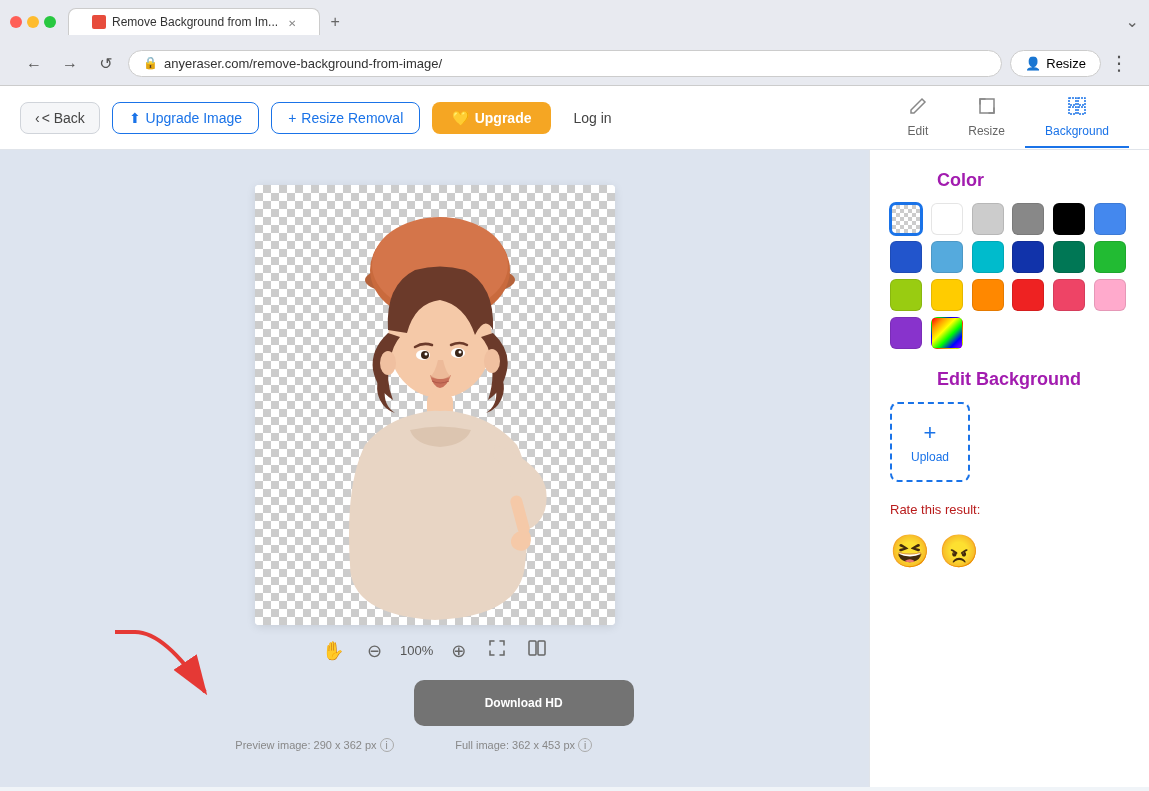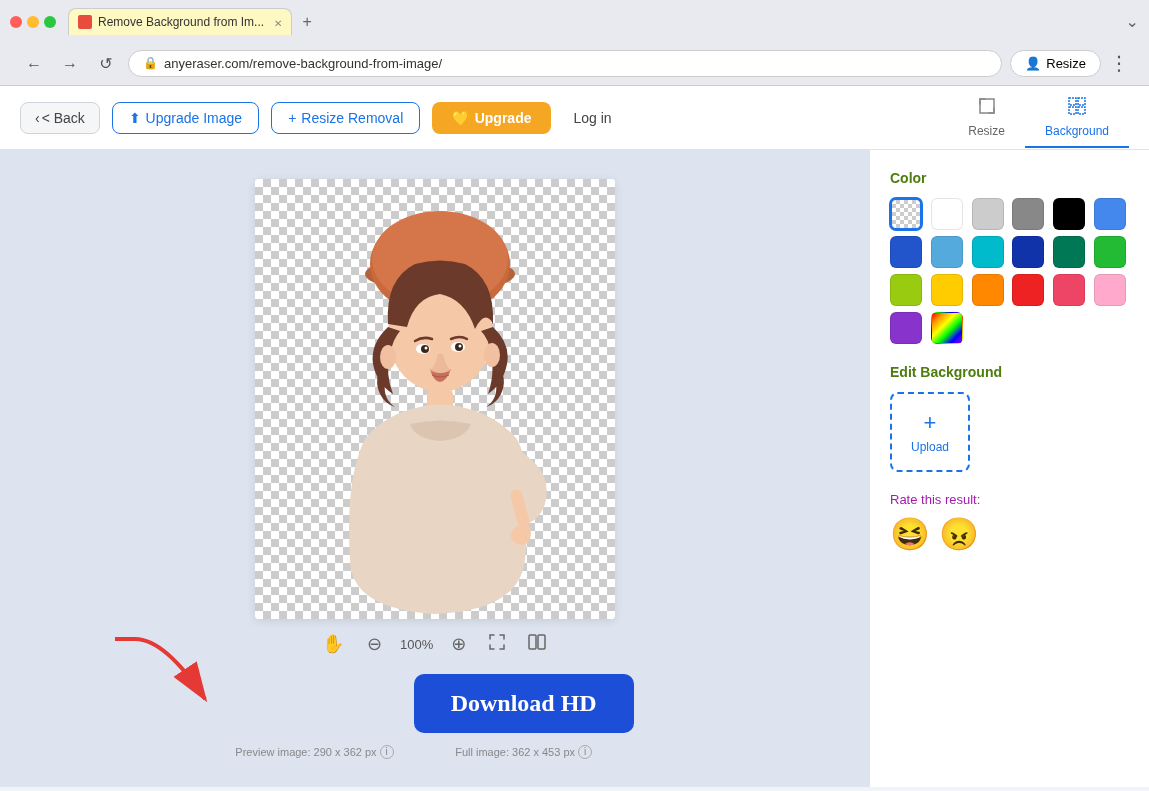--- a/index.html
+++ b/index.html
@@ -19,22 +19,22 @@
     }
     .browser-dots {
       display: flex; gap: 5px; margin-right: 8px;
     }
     .dot { width: 12px; height: 12px; border-radius: 50%; }
     .dot-red { background: #ff5f57; }
     .dot-yellow { background: #febc2e; }
     .dot-green { background: #28c840; }
     .browser-tab {
       display: flex; align-items: flex-end; gap: 6px;
-      background: #fef9c3; border-radius: 8px 8px 0 0;
-      padding: 6px 9px; font-size: 12px; color: #333;
+      background: #ffffff; border-radius: 8px 8px 0 0;
+      padding: 6px 23px; font-size: 12px; color: #333;
       border: 1px solid #ccc; border-bottom: none;
     }
     .tab-favicon {
       width: 14px; height: 14px; background: #e74c3c; border-radius: 2px;
       display: inline-block;
     }
     .tab-close {
       cursor: pointer; color: #888; font-size: 10px; margin-left: 4px;
     }
     .new-tab-btn {
@@ -254,30 +254,29 @@
       min-width: 230px;
     }
 
     .download-free-caption {
       font-size: 11px; color: #888;
       text-align: center;
       margin-top: 4px;
     }
 
     .download-hd-btn {
-      background: #1d4ed8;
+      background: #737373;
       border: none;
       border-radius: 10px;
       padding: 16px 36px;
-      font-size: 24px;
+      font-size: 12px;
       font-weight: 600;
       color: white;
       cursor: pointer;
       min-width: 220px;
-      font-family: Liberation Serif, serif;
     }
 
     .download-hd-caption {
       font-size: 11px; color: #888;
       text-align: center;
       margin-top: 12px;
     }
 
     
     .red-arrow {
@@ -291,24 +290,25 @@
     
     .right-panel {
       width: 280px;
       background: white;
       border-left: 1px solid #e0e4ea;
       padding: 20px;
       overflow-y: auto;
     }
 
     .panel-section-title {
-      font-size: 14px;
+      font-size: 18px;
       font-weight: 600;
-      color: #4d7c0f;
+      color: #a21caf;
       margin-bottom: 12px;
+      margin-left: 47px;
     }
 
     .color-grid {
       display: grid;
       grid-template-columns: repeat(6, 1fr);
       gap: 6px;
       margin-bottom: 20px;
     }
 
     .color-swatch {
@@ -349,21 +349,21 @@
       display: flex; flex-direction: column; align-items: center; justify-content: center;
       gap: 4px;
       cursor: pointer;
       color: #1a73e8;
       font-size: 12px;
     }
 
     .upload-plus { font-size: 22px; color: #1a73e8; }
 
     .rating-section { }
-    .rating-title { font-size: 13px; color: #a21caf; margin-bottom: 8px; }
+    .rating-title { font-size: 13px; color: #b91c1c; margin-bottom: 15px; }
     .rating-emojis { display: flex; gap: 10px; }
     .emoji-btn {
       font-size: 32px;
       background: none;
       border: none;
       cursor: pointer;
     }
 
     
     .info-icon {
@@ -432,20 +432,28 @@
     <span>Upgrade</span>
   </button>
 
   <button class="login-btn">
     <span>Log in</span>
   </button>
 
   <div class="header-spacer"></div>
 
   <div class="header-tools">
+    <button class="tool-btn">
+      <span class="tool-icon">
+        <svg width="20" height="20" viewBox="0 0 20 20" fill="none">
+          <path d="M3 14L14 3l3 3L6 17H3v-3z" stroke="#888" stroke-width="1.5" fill="none"></path>
+        </svg>
+      </span>
+      <span>Edit</span>
+    </button>
     <button class="tool-btn">
       <span class="tool-icon">
         <svg width="20" height="20" viewBox="0 0 20 20" fill="none">
           <path d="M3 3h5M3 3v5M17 17h-5M17 17v-5" stroke="#888" stroke-width="1.5" stroke-linecap="round"></path>
           <rect x="3" y="3" width="14" height="14" stroke="#888" stroke-width="1.5" fill="none"></rect>
         </svg>
       </span>
       <span>Resize</span>
     </button>
     <button class="tool-btn active">

